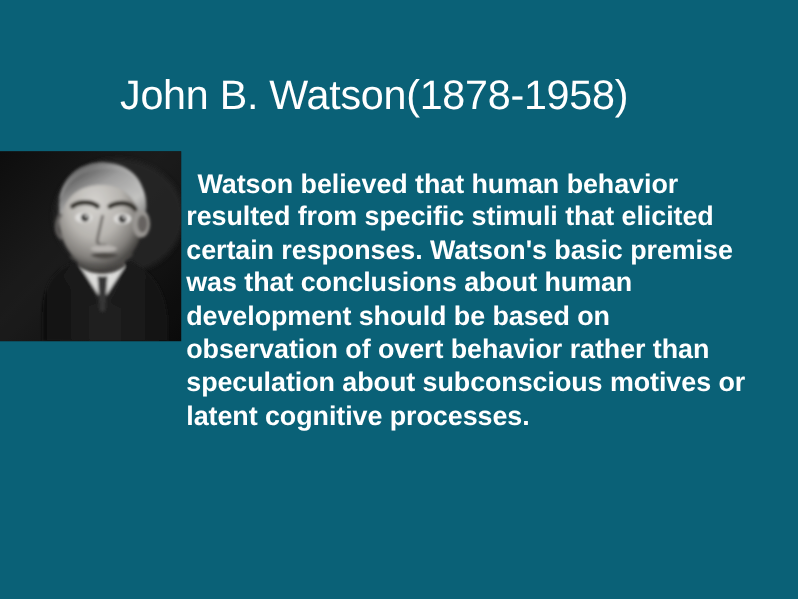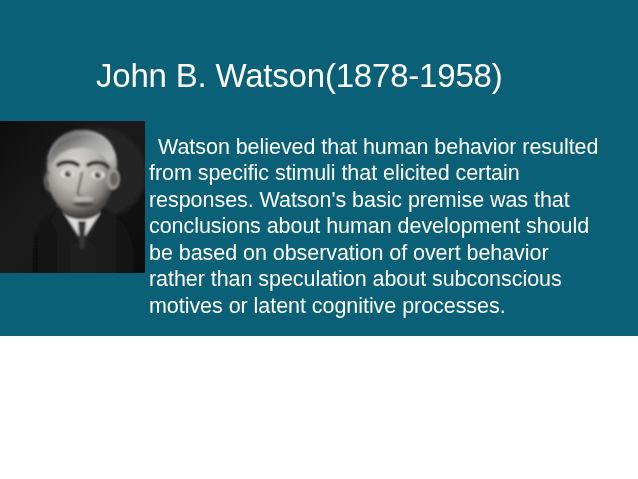--- a/index.html
+++ b/index.html
@@ -4,21 +4,21 @@
 <title>John B. Watson Slide</title>
 <style>
   html, body {
     margin: 0;
     padding: 0;
     background: #ffffff;
   }
   #slide {
     position: relative;
     width: 638px;
-    height: 336px;
+    height: 479px;
     overflow: hidden;
     background: #0a6177;
     font-family: "Liberation Sans", sans-serif;
     -webkit-font-smoothing: antialiased;
   }
   #slide-title {
     position: absolute;
     left: 96px;
     top: 34px;
     width: 520px;
@@ -43,21 +43,21 @@
     width: 145px;
     height: 152px;
   }
   #body-text {
     position: absolute;
     left: 149px;
     top: 112px;
     width: 460px;
     color: #ffffff;
     font-size: 21.5px;
-    font-weight: 400;
+    font-weight: 700;
     line-height: 26.6px;
     text-indent: 9px;
     letter-spacing: -0.05px;
   }
 </style>
 </head>
 <body>
 
 <div id="slide" style="background: rgb(10, 97, 119);">
 

